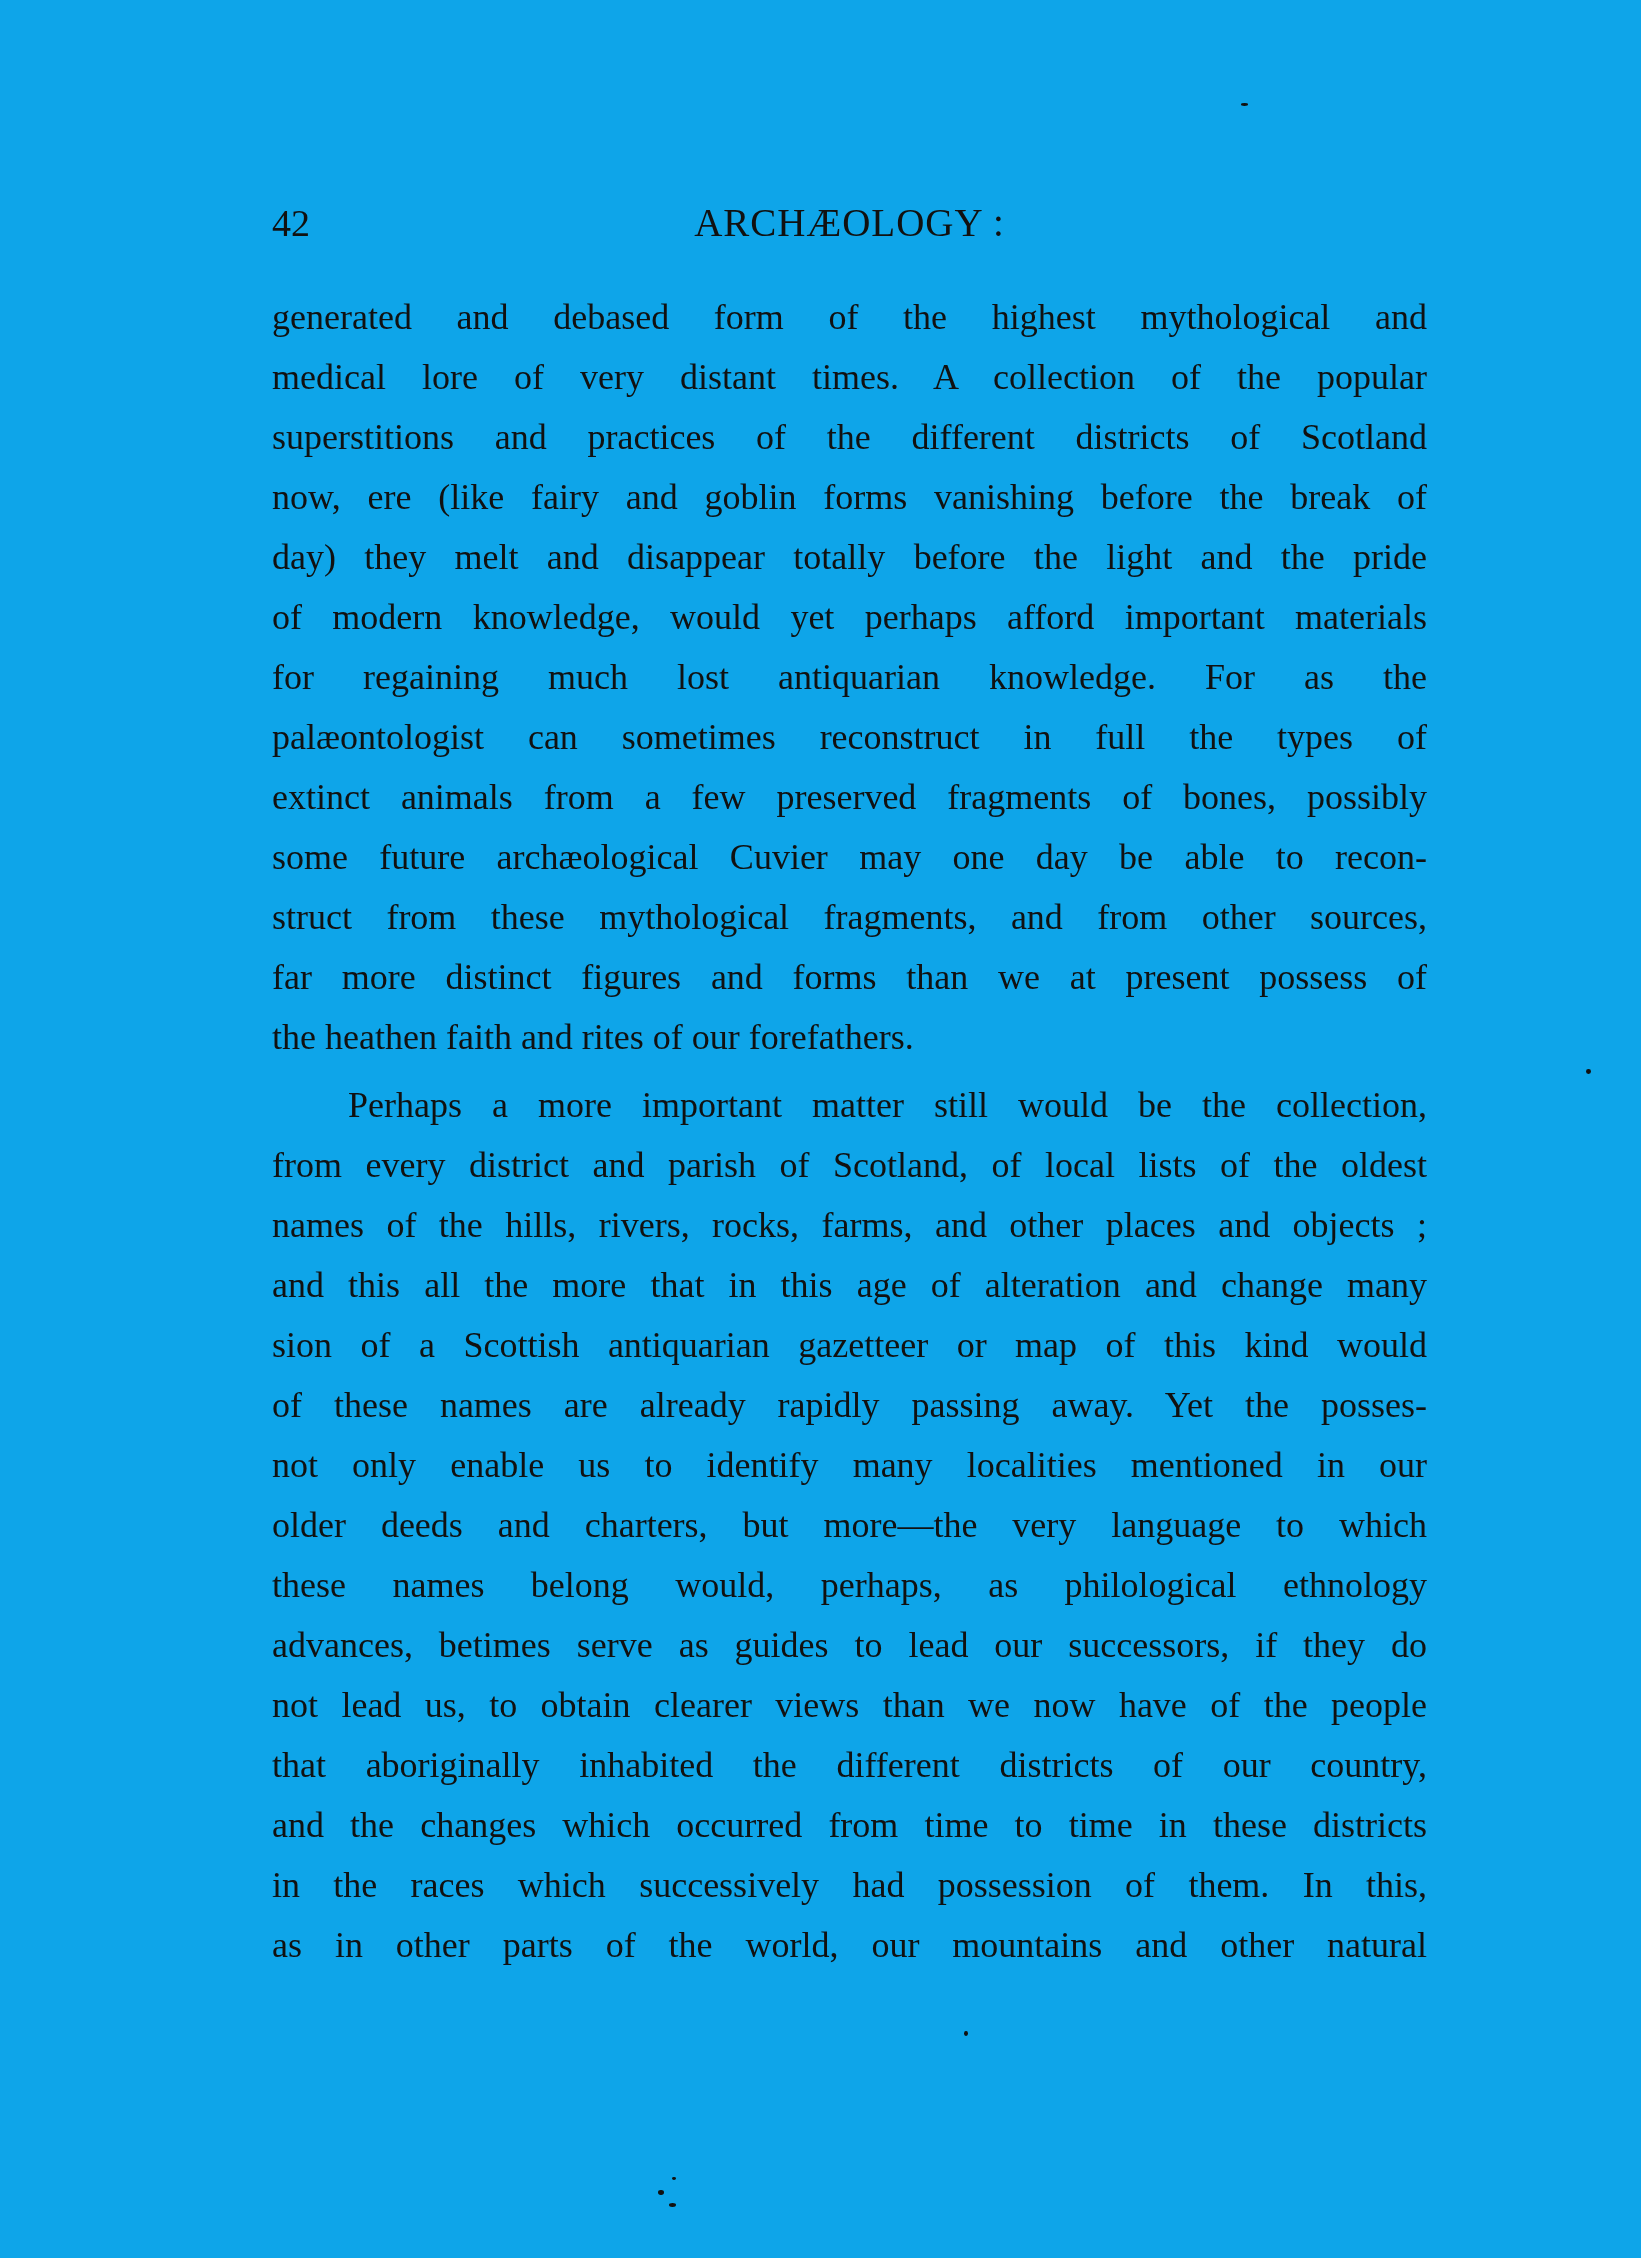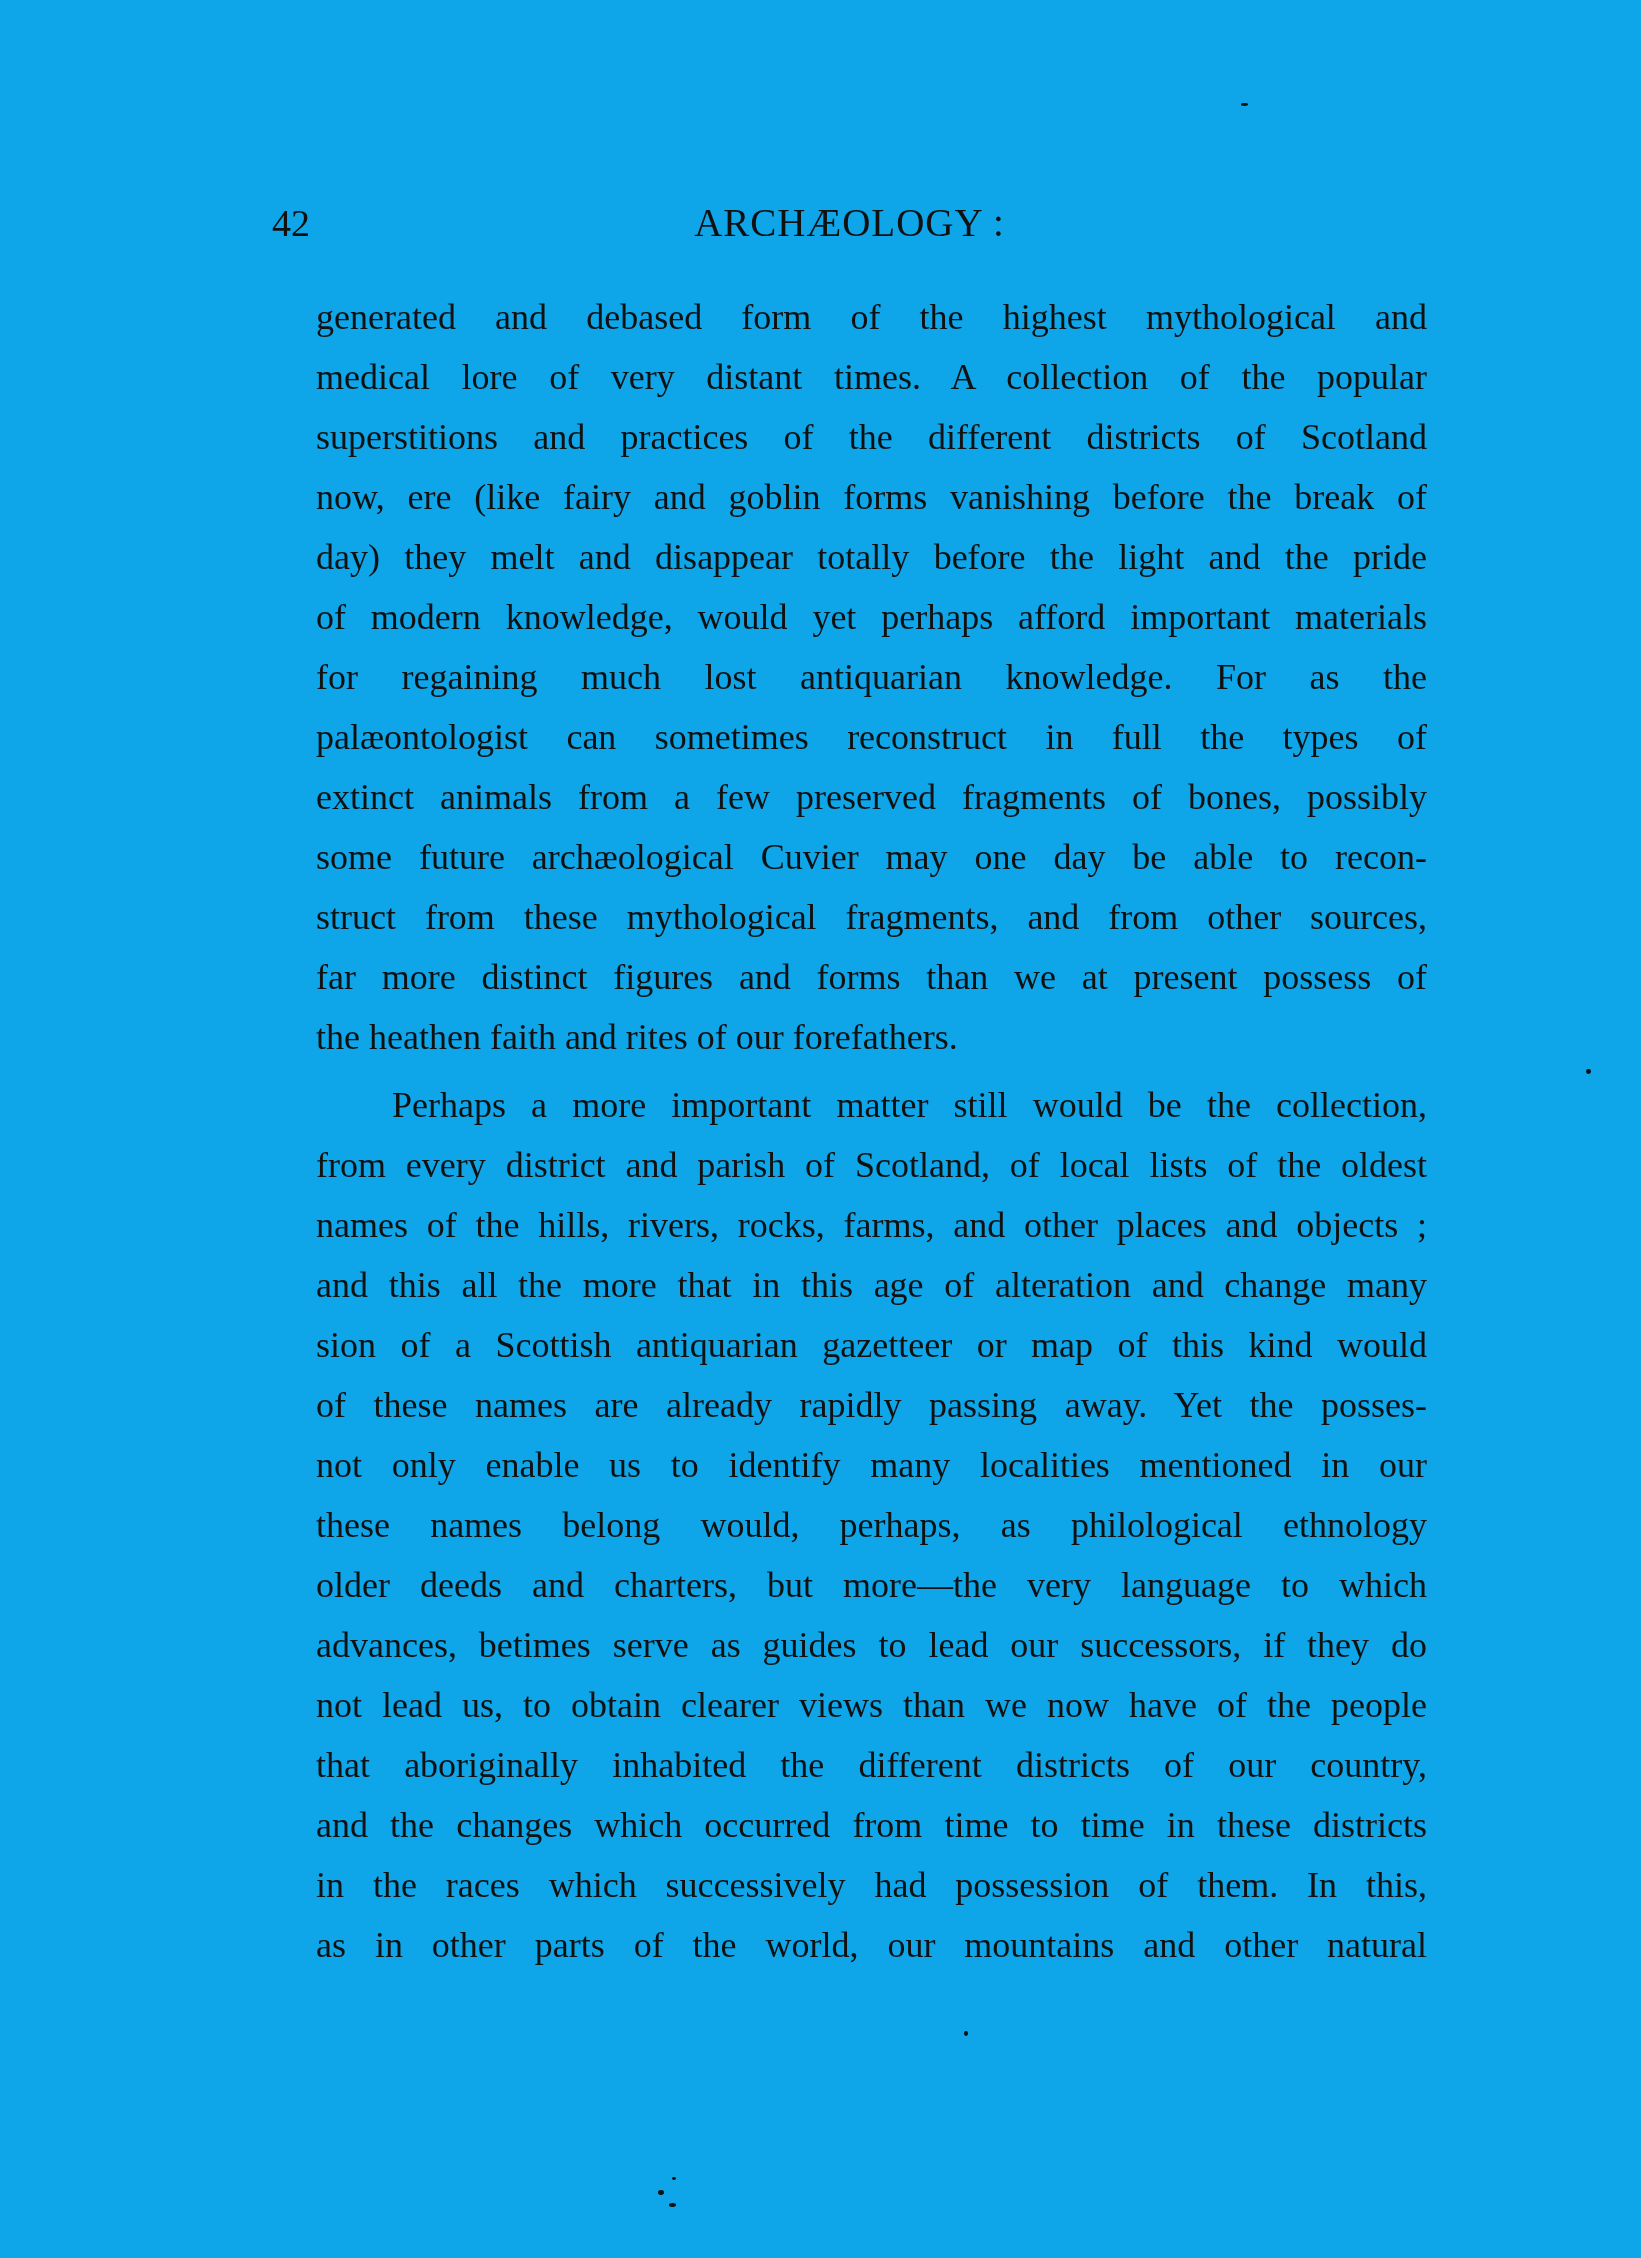--- a/index.html
+++ b/index.html
@@ -54,21 +54,20 @@
       font-size: 36px;
       line-height: 60px;
       text-align: justify;
     }
     .line {
       display: block;
       text-align: justify;
       text-align-last: justify;
       white-space: nowrap;
       height: 60px;
-      margin-left: 44px;
     }
     .line.last {
       text-align-last: left;
     }
     .line.indent {
       padding-left: 76px;
     }
     .para-gap {
       height: 7.6px;
     }
@@ -106,22 +105,22 @@
     </div>
     <div class="para-gap"></div>
     <div>
       <span class="line indent">Perhaps a more important matter still would be the collection,</span>
       <span class="line">from every district and parish of Scotland, of local lists of the oldest</span>
       <span class="line">names of the hills, rivers, rocks, farms, and other places and objects ;</span>
       <span class="line">and this all the more that in this age of alteration and change many</span>
       <span class="line">sion of a Scottish antiquarian gazetteer or map of this kind would</span>
       <span class="line">of these names are already rapidly passing away.  Yet the posses-</span>
       <span class="line">not only enable us to identify many localities mentioned in our</span>
+      <span class="line">older deeds and charters, but more—the very language to which</span>
       <span class="line">these names belong would, perhaps, as philological ethnology</span>
-      <span class="line">older deeds and charters, but more—the very language to which</span>
       <span class="line">advances, betimes serve as guides to lead our successors, if they do</span>
       <span class="line">not lead us, to obtain clearer views than we now have of the people</span>
       <span class="line">that aboriginally inhabited the different districts of our country,</span>
       <span class="line">and the changes which occurred from time to time in these districts</span>
       <span class="line">in the races which successively had possession of them.  In this,</span>
       <span class="line">as in other parts of the world, our mountains and other natural</span>
     </div>
   </div>
 
   <div class="speck" style="left:1241px; top:103px; width:6.7px; height:2.9px;"></div>

